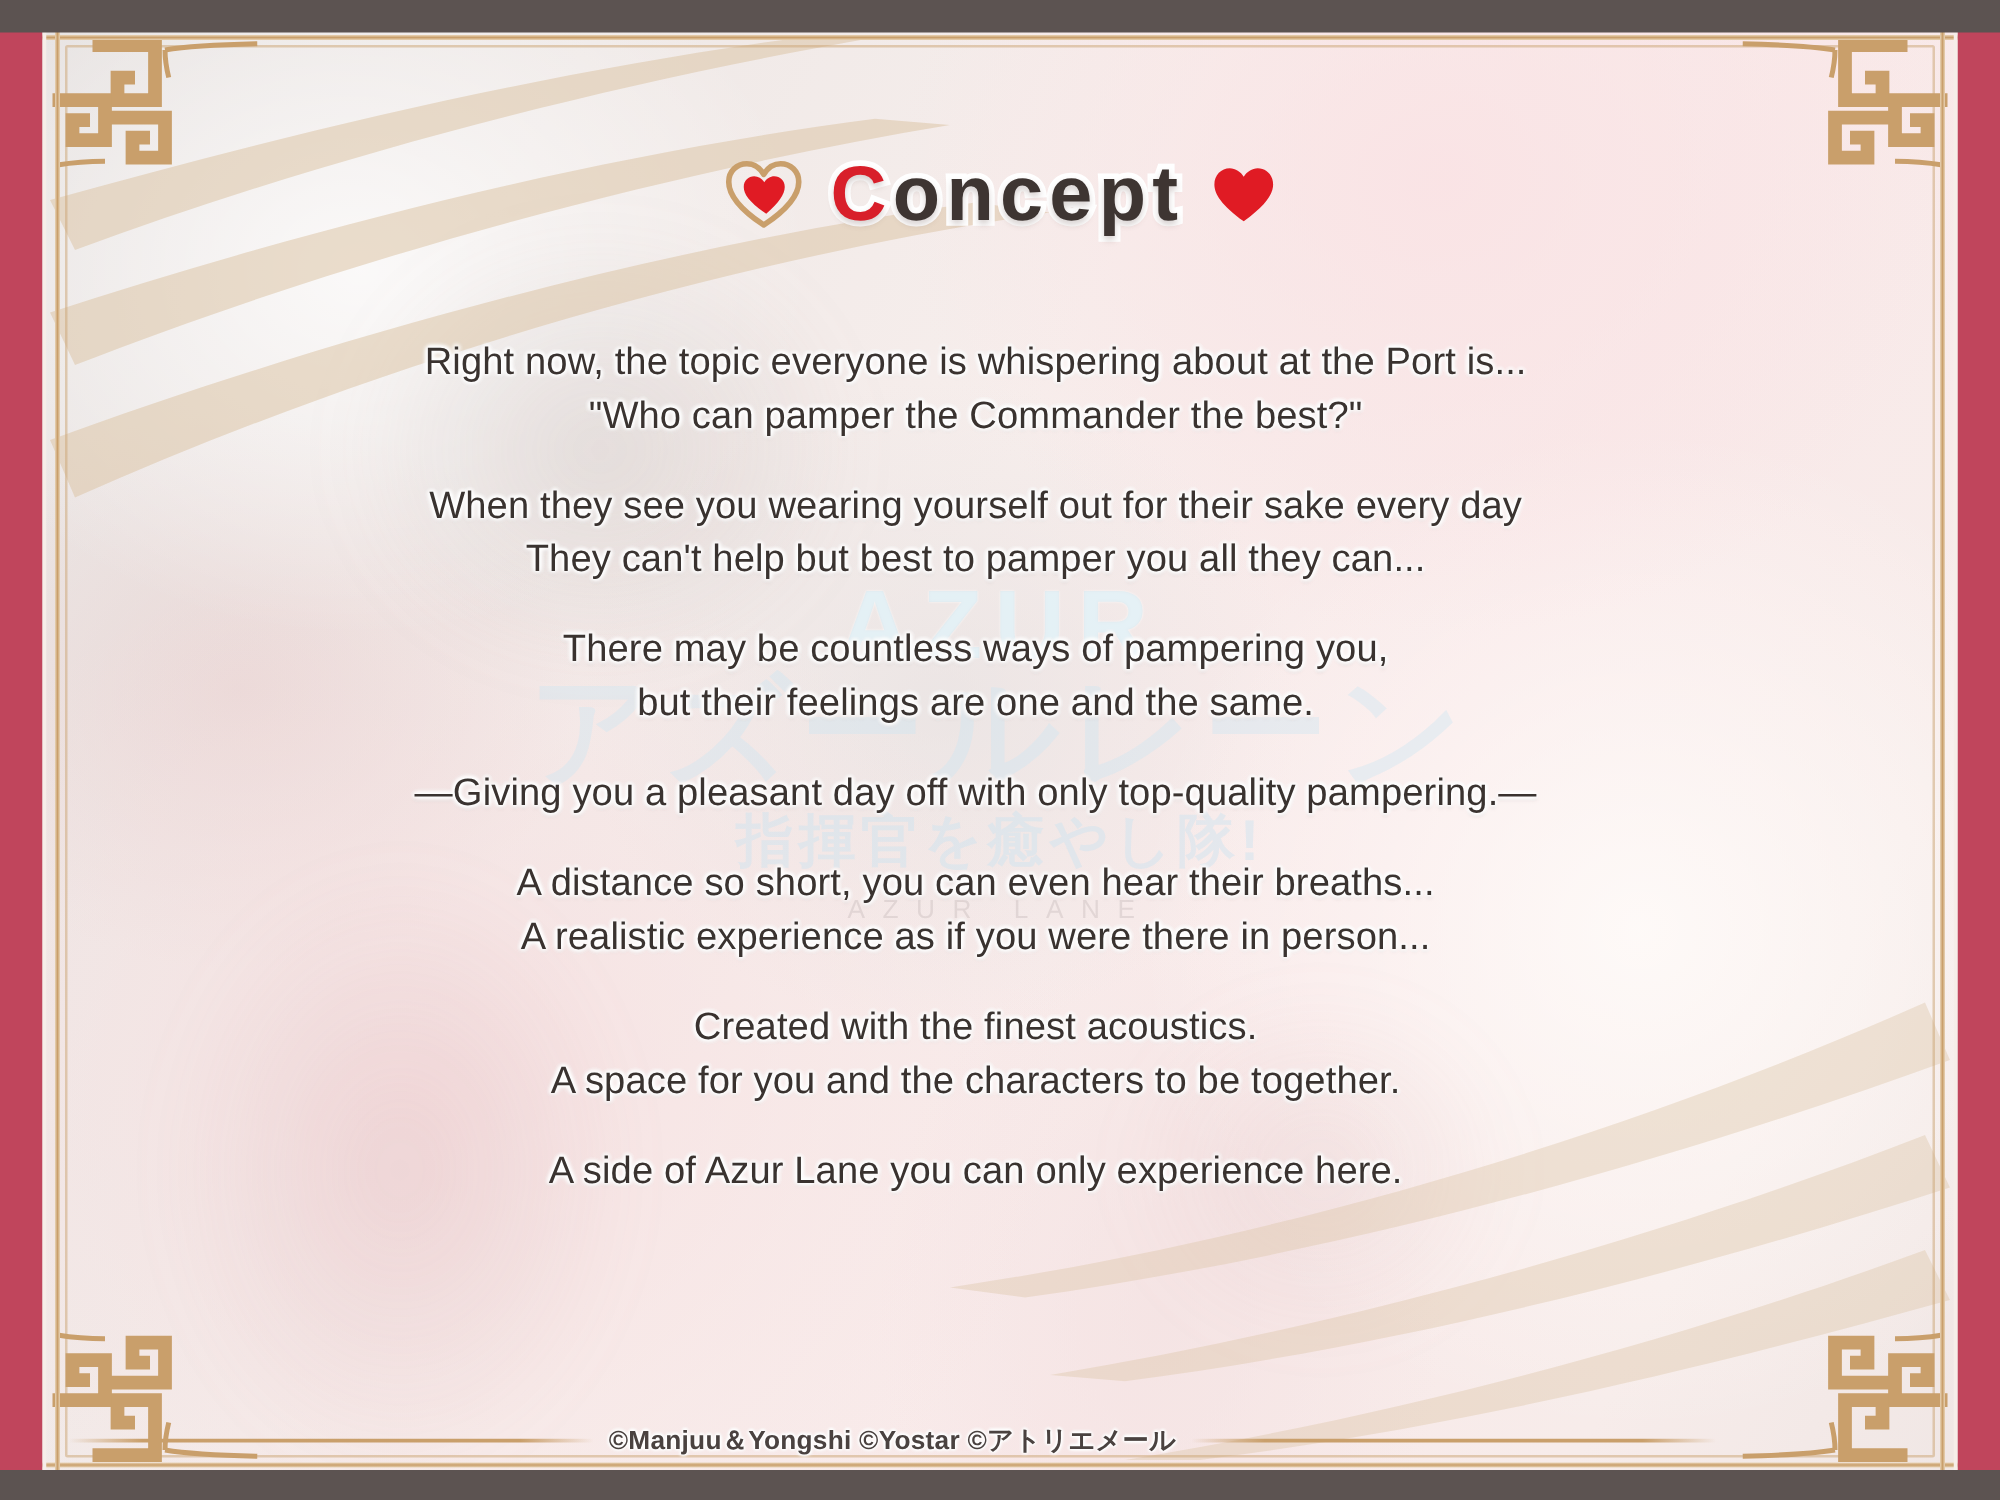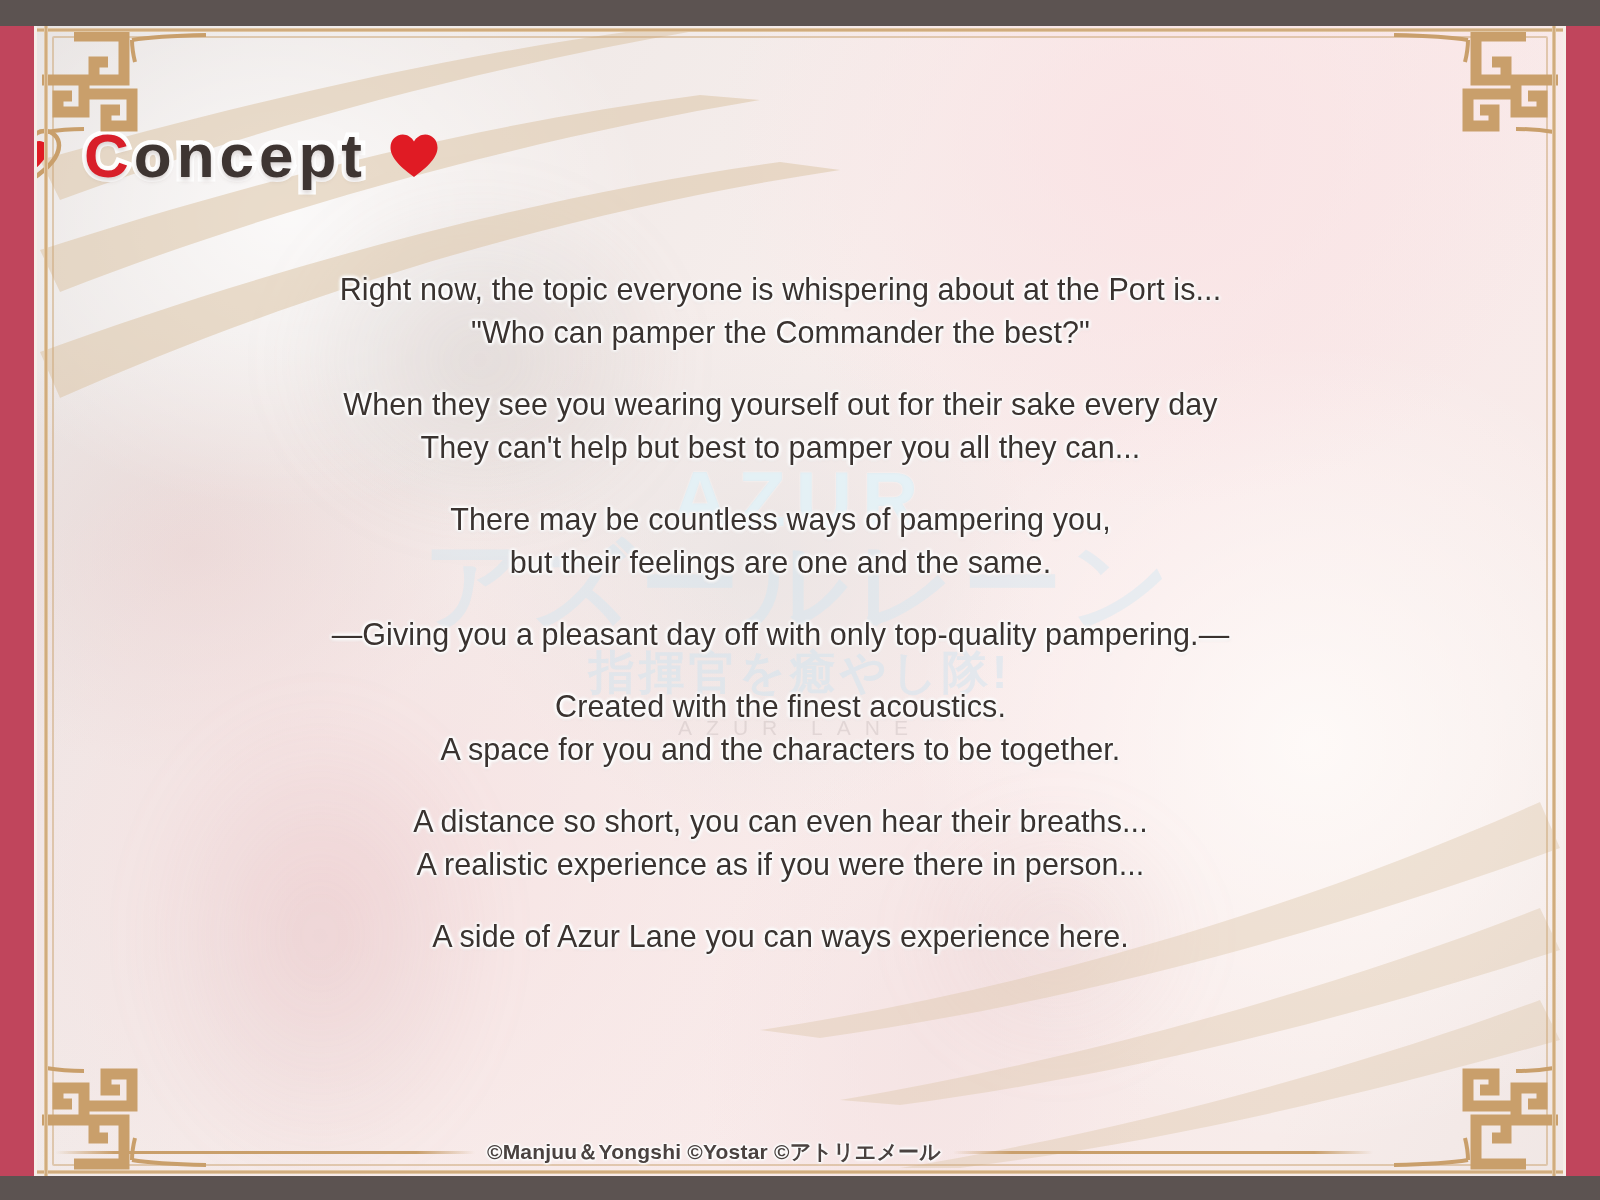--- a/index.html
+++ b/index.html
@@ -127,21 +127,21 @@
   }
   #watermark .wm-romaji {
     font-size:21px; letter-spacing:14px;
     color:rgba(198,186,184,.40);
     margin-top:18px;
   }
 
   
   #title-row {
     position:absolute; left:0; top:120px; width:1600px;
-    display:flex; align-items:center; 
+    display:flex; align-items:center; justify-content:center;
     gap:22px;
     z-index:20;
   }
   #title-text {
     font-size:62px;
     font-weight:bold;
     letter-spacing:5px;
     color:#3e3532;
     -webkit-text-stroke:9px #ffffff;
     paint-order:stroke fill;
@@ -256,29 +256,29 @@
       <span class="line">They can't help but best to pamper you all they can...</span>
     </div>
     <div class="para">
       <span class="line">There may be countless ways of pampering you,</span>
       <span class="line">but their feelings are one and the same.</span>
     </div>
     <div class="para">
       <span class="line">—Giving you a pleasant day off with only top-quality pampering.—</span>
     </div>
     <div class="para">
+      <span class="line">A distance so short, you can even hear their breaths...</span>
+      <span class="line">A realistic experience as if you were there in person...</span>
+    </div>
+    <div class="para">
       <span class="line">Created with the finest acoustics.</span>
       <span class="line">A space for you and the characters to be together.</span>
     </div>
     <div class="para">
-      <span class="line">A distance so short, you can even hear their breaths...</span>
-      <span class="line">A realistic experience as if you were there in person...</span>
-    </div>
-    <div class="para">
-      <span class="line">A side of Azur Lane you can ways experience here.</span>
+      <span class="line">A side of Azur Lane you can only experience here.</span>
     </div>
   </div>
 
   <div id="copyright-row">
     <div class="cr-rule"></div>
     <div id="copyright-text">©Manjuu＆Yongshi ©Yostar ©アトリエメール</div>
     <div class="cr-rule"></div>
   </div>
 
   <svg class="corner tl" viewBox="0 0 178 150">

